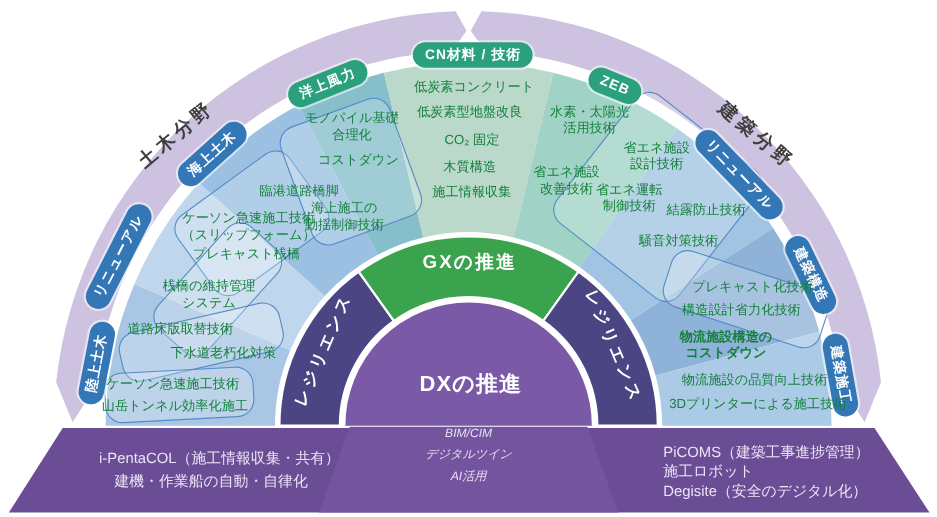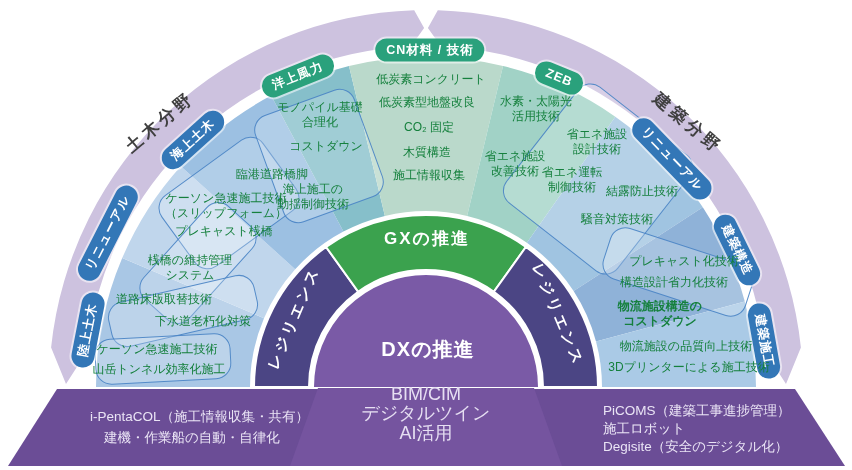--- a/index.html
+++ b/index.html
@@ -8,21 +8,21 @@
   #fan{position:absolute;left:0;top:0;}
   .abs{position:absolute;white-space:pre-line;text-align:center;}
   .item{font-size:12px;line-height:15px;color:#15803d;font-weight:500;}
   .pill{height:23px;line-height:23px;border-radius:12px;padding:0 11px;color:#fff;
         font-weight:bold;font-size:12.5px;white-space:nowrap;letter-spacing:1px;
         box-shadow:0 0 0 2px rgba(255,255,255,.55);}
   .field-label{font-size:17px;font-weight:bold;color:#3F3F3F;letter-spacing:4px;white-space:nowrap;}
   .ring-label{color:#fff;font-weight:bold;font-size:15px;letter-spacing:3px;white-space:nowrap;}
   .gx-label{color:#fff;font-weight:bold;font-size:17px;letter-spacing:2px;white-space:nowrap;}
   .dx-label{color:#fff;font-weight:bold;font-size:20px;letter-spacing:1px;white-space:nowrap;}
-  .dx-item{color:#E6DFF2;font-size:18px;white-space:nowrap;}
+  .dx-item{color:#E6DFF2;font-size:11px;white-space:nowrap;font-style:italic;}
   .band-line{position:absolute;transform:translateY(-50%);color:#EAE4F5;font-size:13.5px;white-space:nowrap;}
   .group-outline{position:absolute;border:1.5px solid rgba(72,131,196,.9);
         background:rgba(255,255,255,.22);border-radius:16px;}
 </style>
 </head>
 <body>
 
 <div id="stage">
   <div id="svg-holder">
       <svg id="fan" width="852" height="470" viewBox="0 0 852 470">

